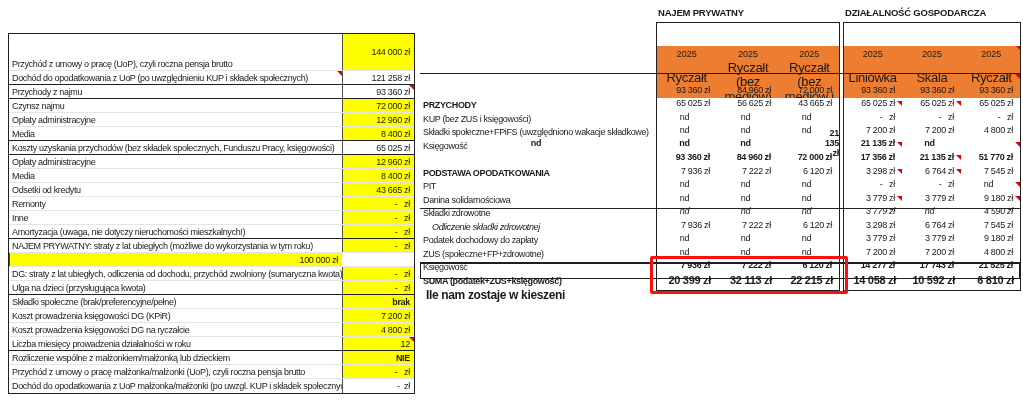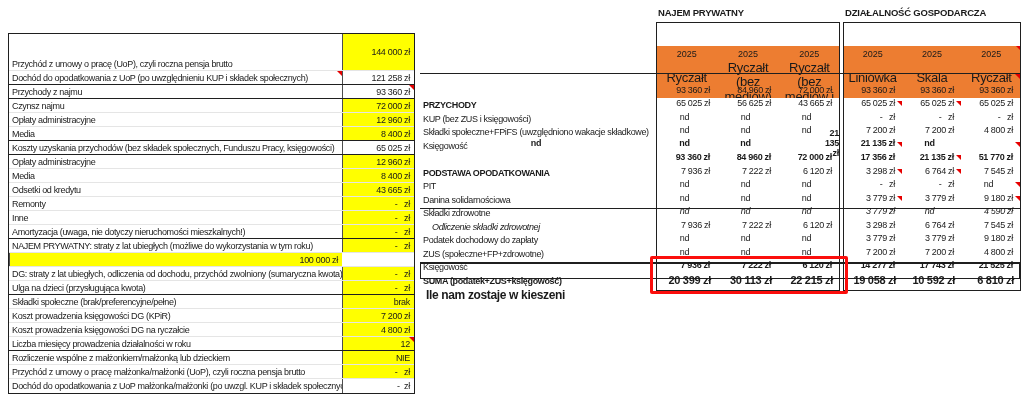--- a/index.html
+++ b/index.html
@@ -19,21 +19,21 @@
   .llab{
     position:relative;display:flex;align-items:center;padding-left:3px;
     font-size:9px;letter-spacing:-0.35px;white-space:nowrap;overflow:hidden;
   }
   .tall .llab{align-items:flex-end;padding-bottom:1px;}
   .lval{
     position:relative;display:flex;align-items:center;justify-content:flex-end;
     padding-right:4px;font-size:9px;letter-spacing:-0.3px;border-left:1px solid #4d4d4d;box-sizing:border-box;
   }
   .lval.hl{background:var(--yellow);}
-  .lval.vb{font-weight:normal;}
+  .lval.vb{font-weight:bold;}
   
   .mk{position:absolute;top:0;right:0;width:0;height:0;
       border-top:5px solid #e60000;border-left:5px solid transparent;}
   
   .rt-title{position:absolute;top:7px;font-size:9.5px;font-weight:bold;letter-spacing:-0.2px;white-space:nowrap;}
   .rt-title.najem{left:658px;}
   .rt-title.dg{left:845px;}
   .hdr-block{position:absolute;top:22px;height:52px;background:var(--orange);
     display:grid;grid-template-columns:repeat(3,1fr);box-sizing:border-box;margin-top:24px;}
   .hdr-block.najem{left:656px;width:184px;}
@@ -621,28 +621,28 @@
         <div class="rval">
           <span>21 525 zł</span>
         </div>
       </div>
       <div class="rrow lb vb big">
         <div class="rlab"><span>Ile nam zostaje w kieszeni</span></div>
         <div class="rval">
           <span>20 399 zł</span>
         </div>
         <div class="rval">
-          <span>30 113 zł</span>
+          <span>32 113 zł</span>
         </div>
         <div class="rval">
           <span>22 215 zł</span>
         </div>
         <div class="rgap"></div>
         <div class="rval">
-          <span>19 058 zł</span>
+          <span>14 058 zł</span>
         </div>
         <div class="rval">
           <span>10 592 zł</span>
         </div>
         <div class="rval">
           <span>6 810 zł</span>
         </div>
       </div>
     </div>
 

